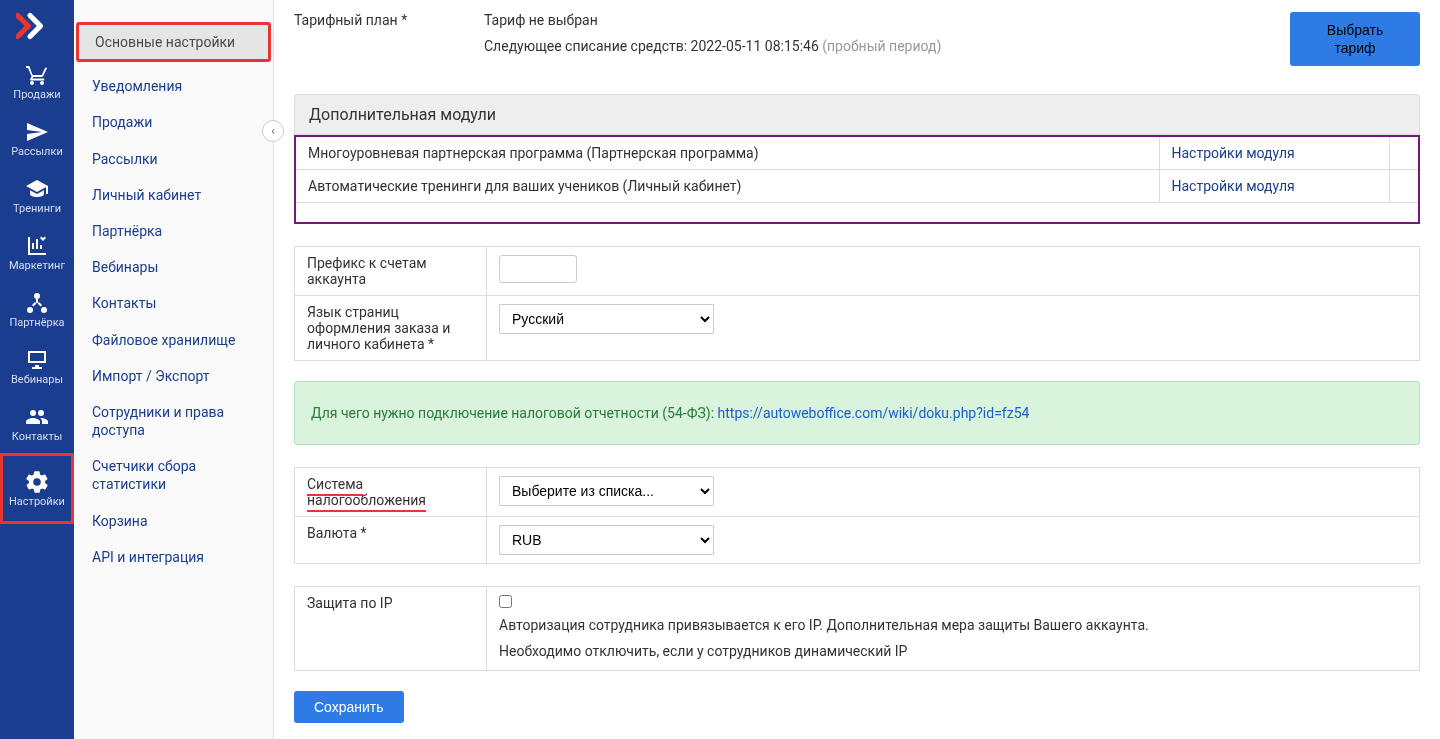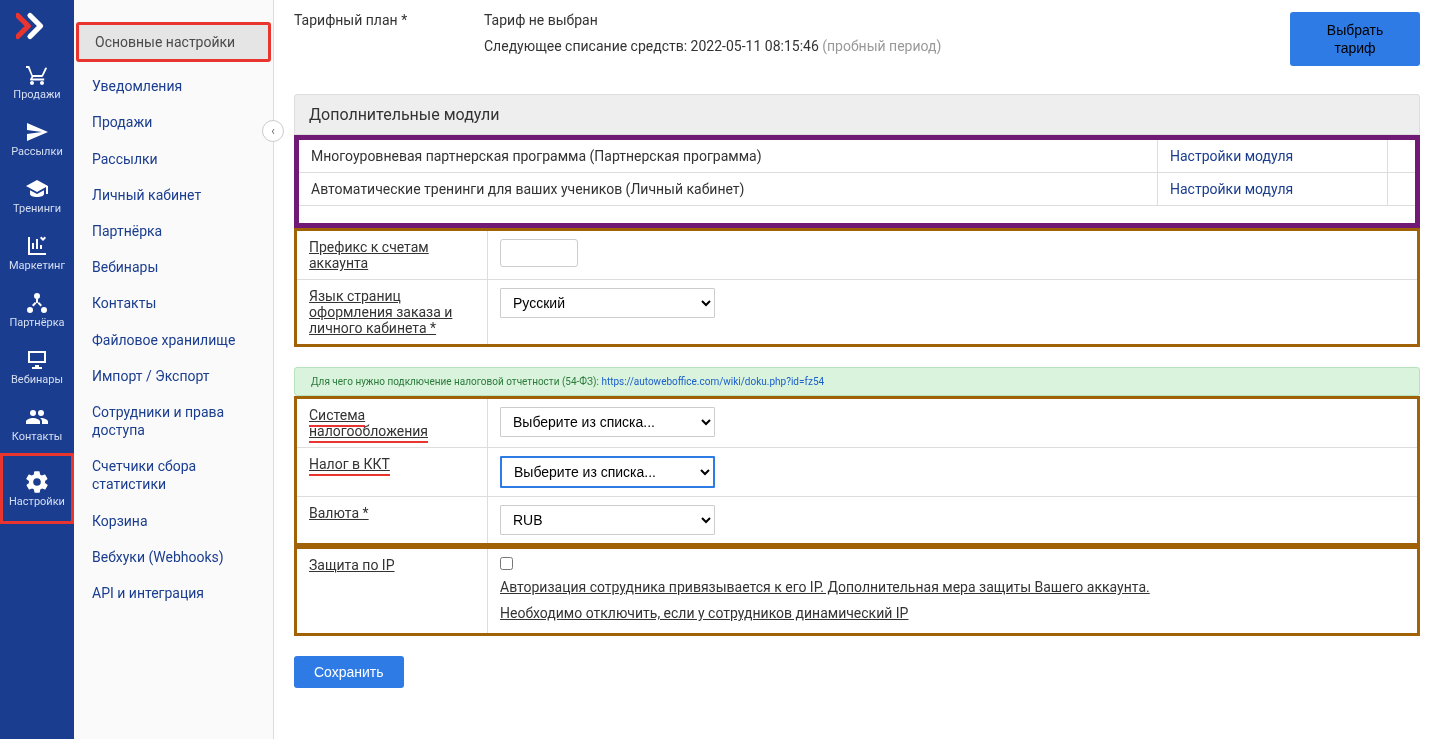--- a/index.html
+++ b/index.html
@@ -126,36 +126,36 @@
   background:#eee;
   border:1px solid #ddd;
   border-radius:3px 3px 0 0;
   padding:10px 14px;
   font-size:16px;
   margin-top:18px;
 }
 table.modules {
   width:100%;
   border-collapse:collapse;
-  border:5px solid #701a75;
+  border:2px solid #701a75;
 }
 table.modules td {
   border:1px solid #ddd;
   padding:8px 12px;
   font-size:14px;
 }
 table.modules td.link-cell { width:230px; }
 table.modules td.small-cell { width:30px; }
 a.link { color:#1a3d8f; text-decoration:none; }
 
 table.form-tbl {
   width:100%;
   border-collapse:collapse;
-  border:3px solid #a16207;
-  text-decoration:underline;
+  margin-top:22px;
+  border:1px solid #a16207;
 }
 table.form-tbl td {
   border:1px solid #ddd;
   padding:8px 12px;
   vertical-align:top;
 }
 table.form-tbl td.label-td { width:192px; }
 input.txt {
   border:1px solid #ccc;
   padding:5px 8px;
@@ -176,24 +176,24 @@
 }
 .under-red {
   border-bottom:2px solid #e9352f;
   padding-bottom:2px;
   display:inline;
 }
 .info-band {
   background:#d9f3dc;
   border:1px solid #b6e2bc;
   border-radius:3px;
-  padding:8px 16px;
+  padding:23px 16px;
   margin-top:20px;
   color:#2a7a3a;
-  font-size:10px;
+  font-size:14px;
 }
 .info-band a { color:#1a5fcc; text-decoration:none; }
 .help-text {
   color:#333;
   font-size:14px;
   line-height:1.55;
   margin-top:4px;
 }
 .save-btn {
   margin-top:20px;
@@ -303,40 +303,39 @@
     <div class="sidemenu-item">Рассылки</div>
     <div class="sidemenu-item">Личный кабинет</div>
     <div class="sidemenu-item">Партнёрка</div>
     <div class="sidemenu-item">Вебинары</div>
     <div class="sidemenu-item">Контакты</div>
     <div class="sidemenu-item">Файловое хранилище</div>
     <div class="sidemenu-item">Импорт / Экспорт</div>
     <div class="sidemenu-item">Сотрудники и права доступа</div>
     <div class="sidemenu-item">Счетчики сбора статистики</div>
     <div class="sidemenu-item">Корзина</div>
-    <div class="sidemenu-item">Вебхуки (Webhooks)</div>
     <div class="sidemenu-item">API и интеграция</div>
   </div>
 
   <div class="main">
 
     <div class="row-Tariff">
       <div class="label-col">Тарифный план *</div>
       <div class="value-col">
         <div>Тариф не выбран</div>
         <div style="margin-top:10px;">
           <span>Следующее списание средств: </span><span>2022-05-11 08:15:46</span><span class="muted"> (пробный период)</span>
         </div>
       </div>
       <div class="btn-col">
         <button class="btn-primary">Выбрать тариф</button>
       </div>
     </div>
 
-    <div class="panel-heading">Дополнительные модули</div>
+    <div class="panel-heading">Дополнительная модули</div>
     <table class="modules">
       <tbody>
           <tr>
         <td>Многоуровневая партнерская программа (Партнерская программа)</td>
         <td class="link-cell"><a href="#" class="link">Настройки модуля</a></td>
         <td class="small-cell"></td>
       </tr>
       <tr>
         <td>Автоматические тренинги для ваших учеников (Личный кабинет)</td>
         <td class="link-cell"><a href="#" class="link">Настройки модуля</a></td>
@@ -373,28 +372,20 @@
       <tbody>
           <tr>
         <td class="label-td"><span class="under-red">Система налогообложения</span></td>
         <td>
           <select class="sel">
             <option>Выберите из списка...</option>
           </select>
         </td>
       </tr>
       <tr>
-        <td class="label-td"><span class="under-red">Налог в ККТ</span></td>
-        <td>
-          <select class="sel focused">
-            <option>Выберите из списка...</option>
-          </select>
-        </td>
-      </tr>
-      <tr>
         <td class="label-td">Валюта *</td>
         <td>
           <select class="sel">
             <option>RUB</option>
           </select>
         </td>
       </tr>
     </tbody>
       </table>
 

